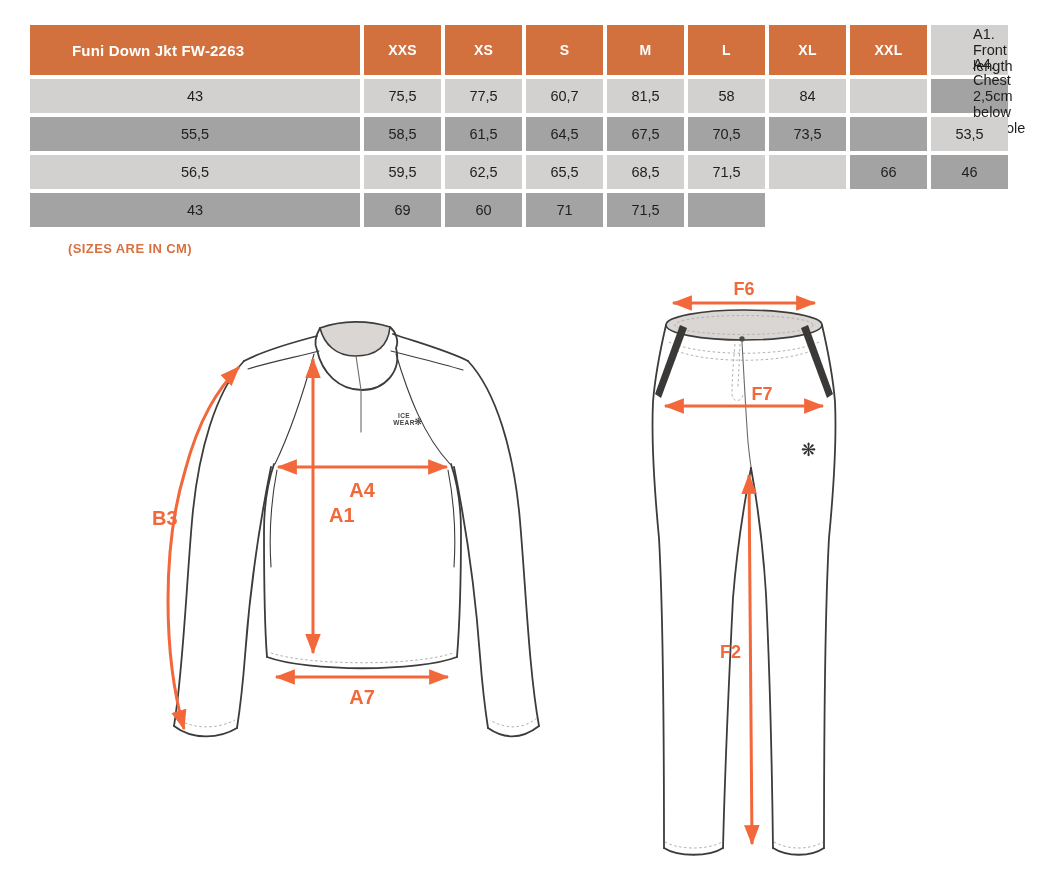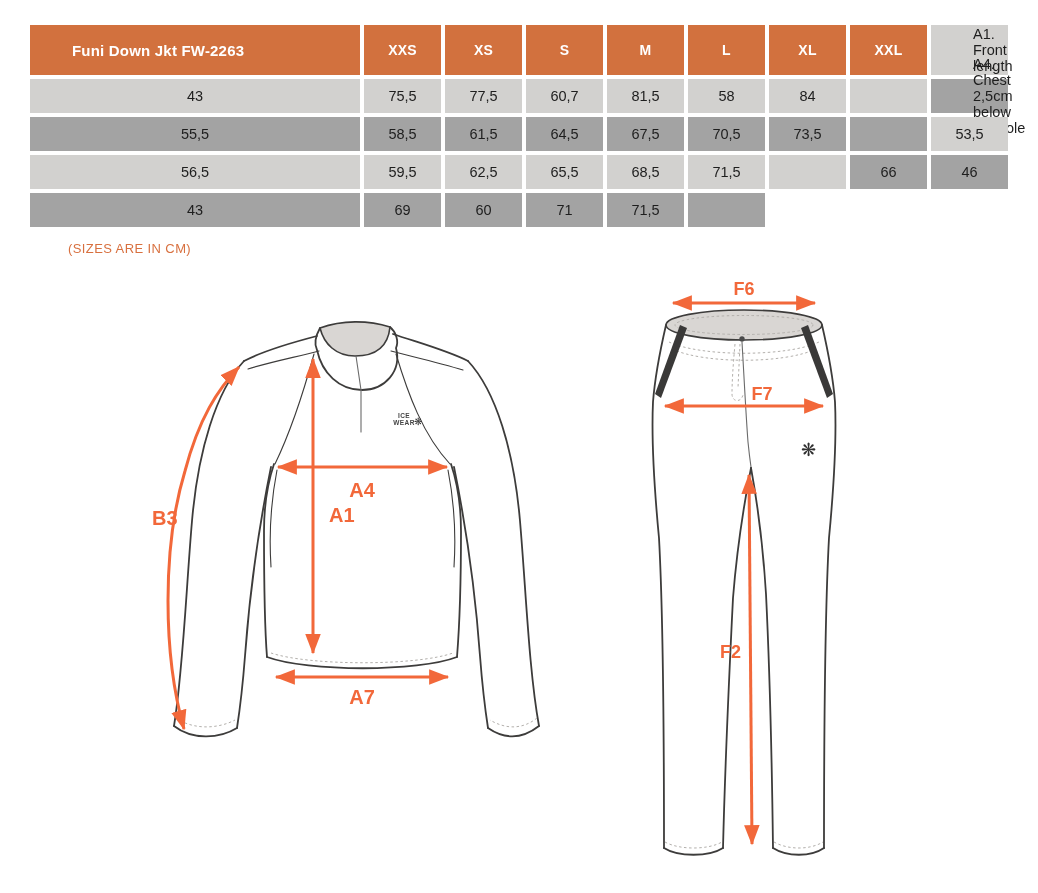--- a/index.html
+++ b/index.html
@@ -25,21 +25,21 @@
     display:flex; align-items:center; justify-content:center;
     font-size:14.5px; color:#1e1e1e;
   }
   .td-label { justify-content:flex-start; padding-left:42px; }
   .r-dark  { background:#d2d1cf; }
   .r-light { background:#a3a3a3; }
 
   
   .note {
     position:absolute; left:68px; top:241px;
-    color:#d8703f; font-size:13px; font-weight:normal; letter-spacing:0.4px;
+    color:#d8703f; font-size:13px; font-weight:bold; letter-spacing:0.4px;
   }
 
   
   .jacket-svg { position:absolute; left:146px; top:299px; }
   .pants-svg  { position:absolute; left:605px; top:276px; }
 
   svg .outline   { fill:none; stroke:#3d3c3b; stroke-width:1.8; stroke-linecap:round; stroke-linejoin:round; }
   svg .seam      { fill:none; stroke:#3d3c3b; stroke-width:1.1; stroke-linecap:round; }
   svg .thin      { fill:none; stroke:#6a6a6a; stroke-width:1.1; stroke-linecap:round; }
   svg .stitch    { fill:none; stroke:#b3b0ac; stroke-width:1; stroke-dasharray:2.5 2.5; }

